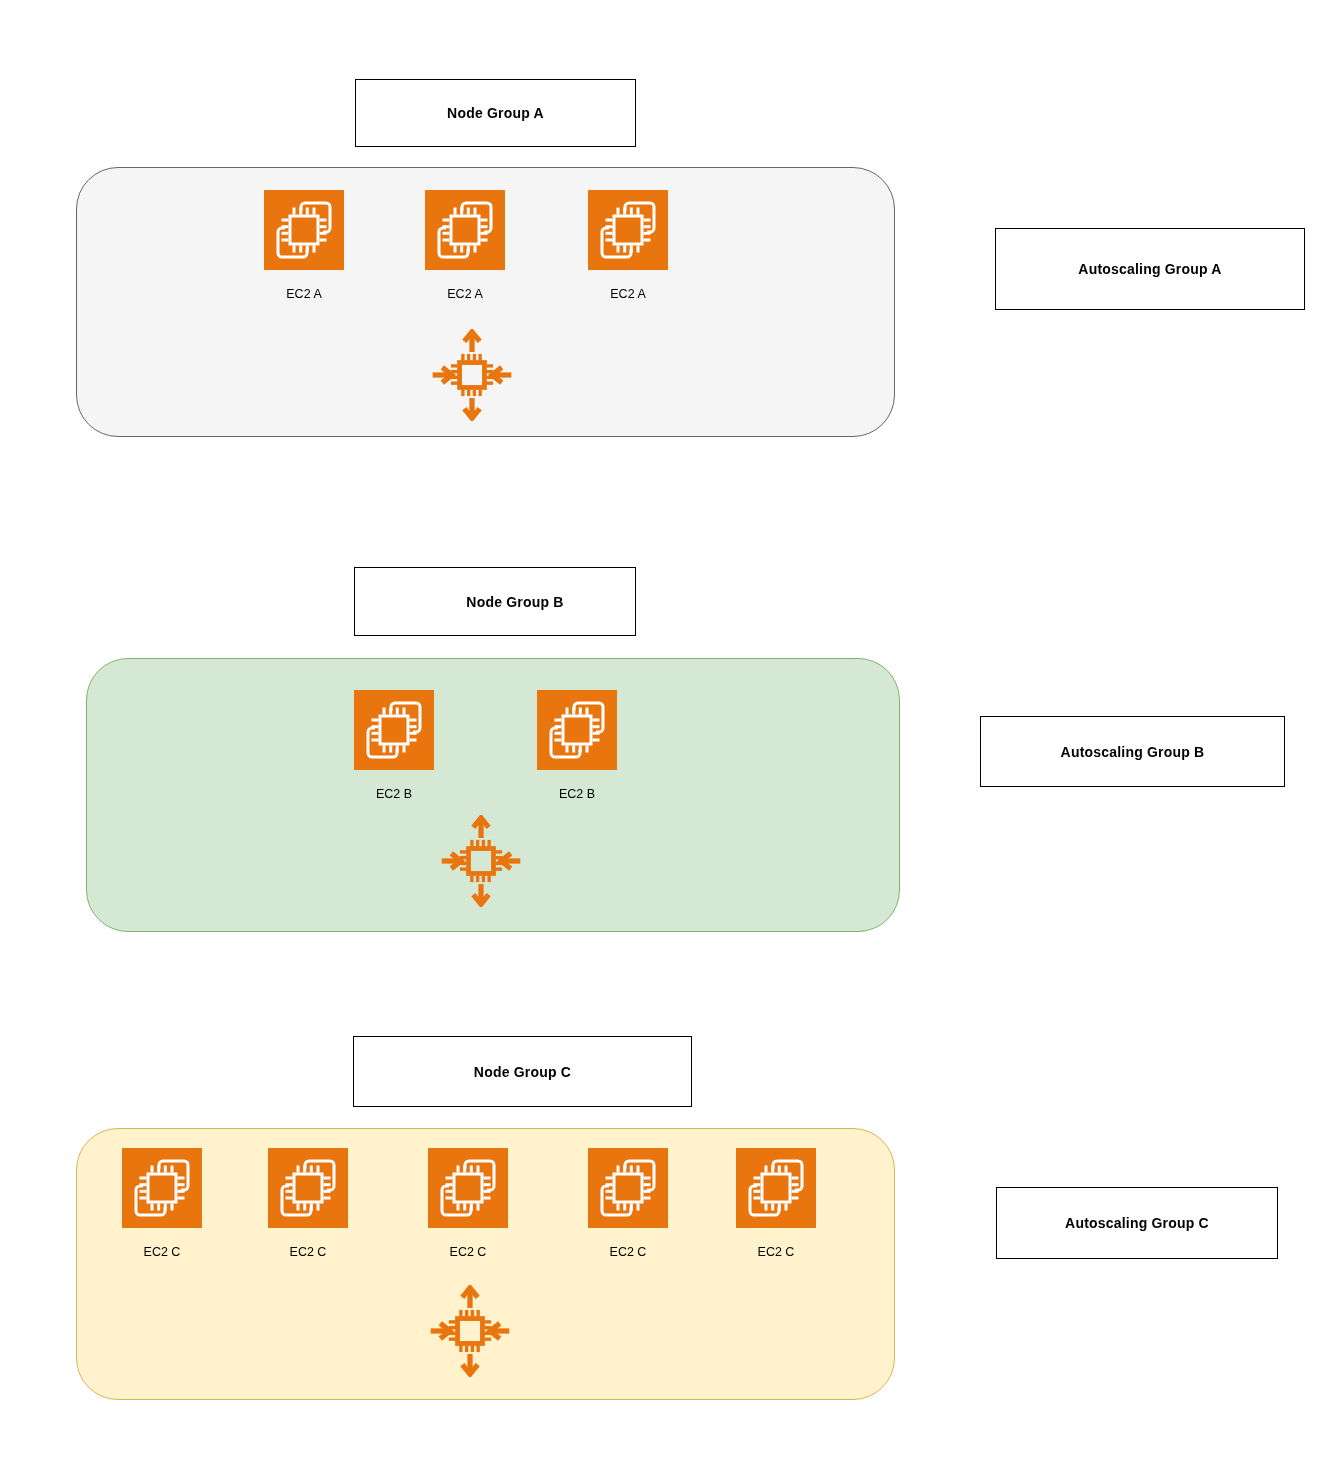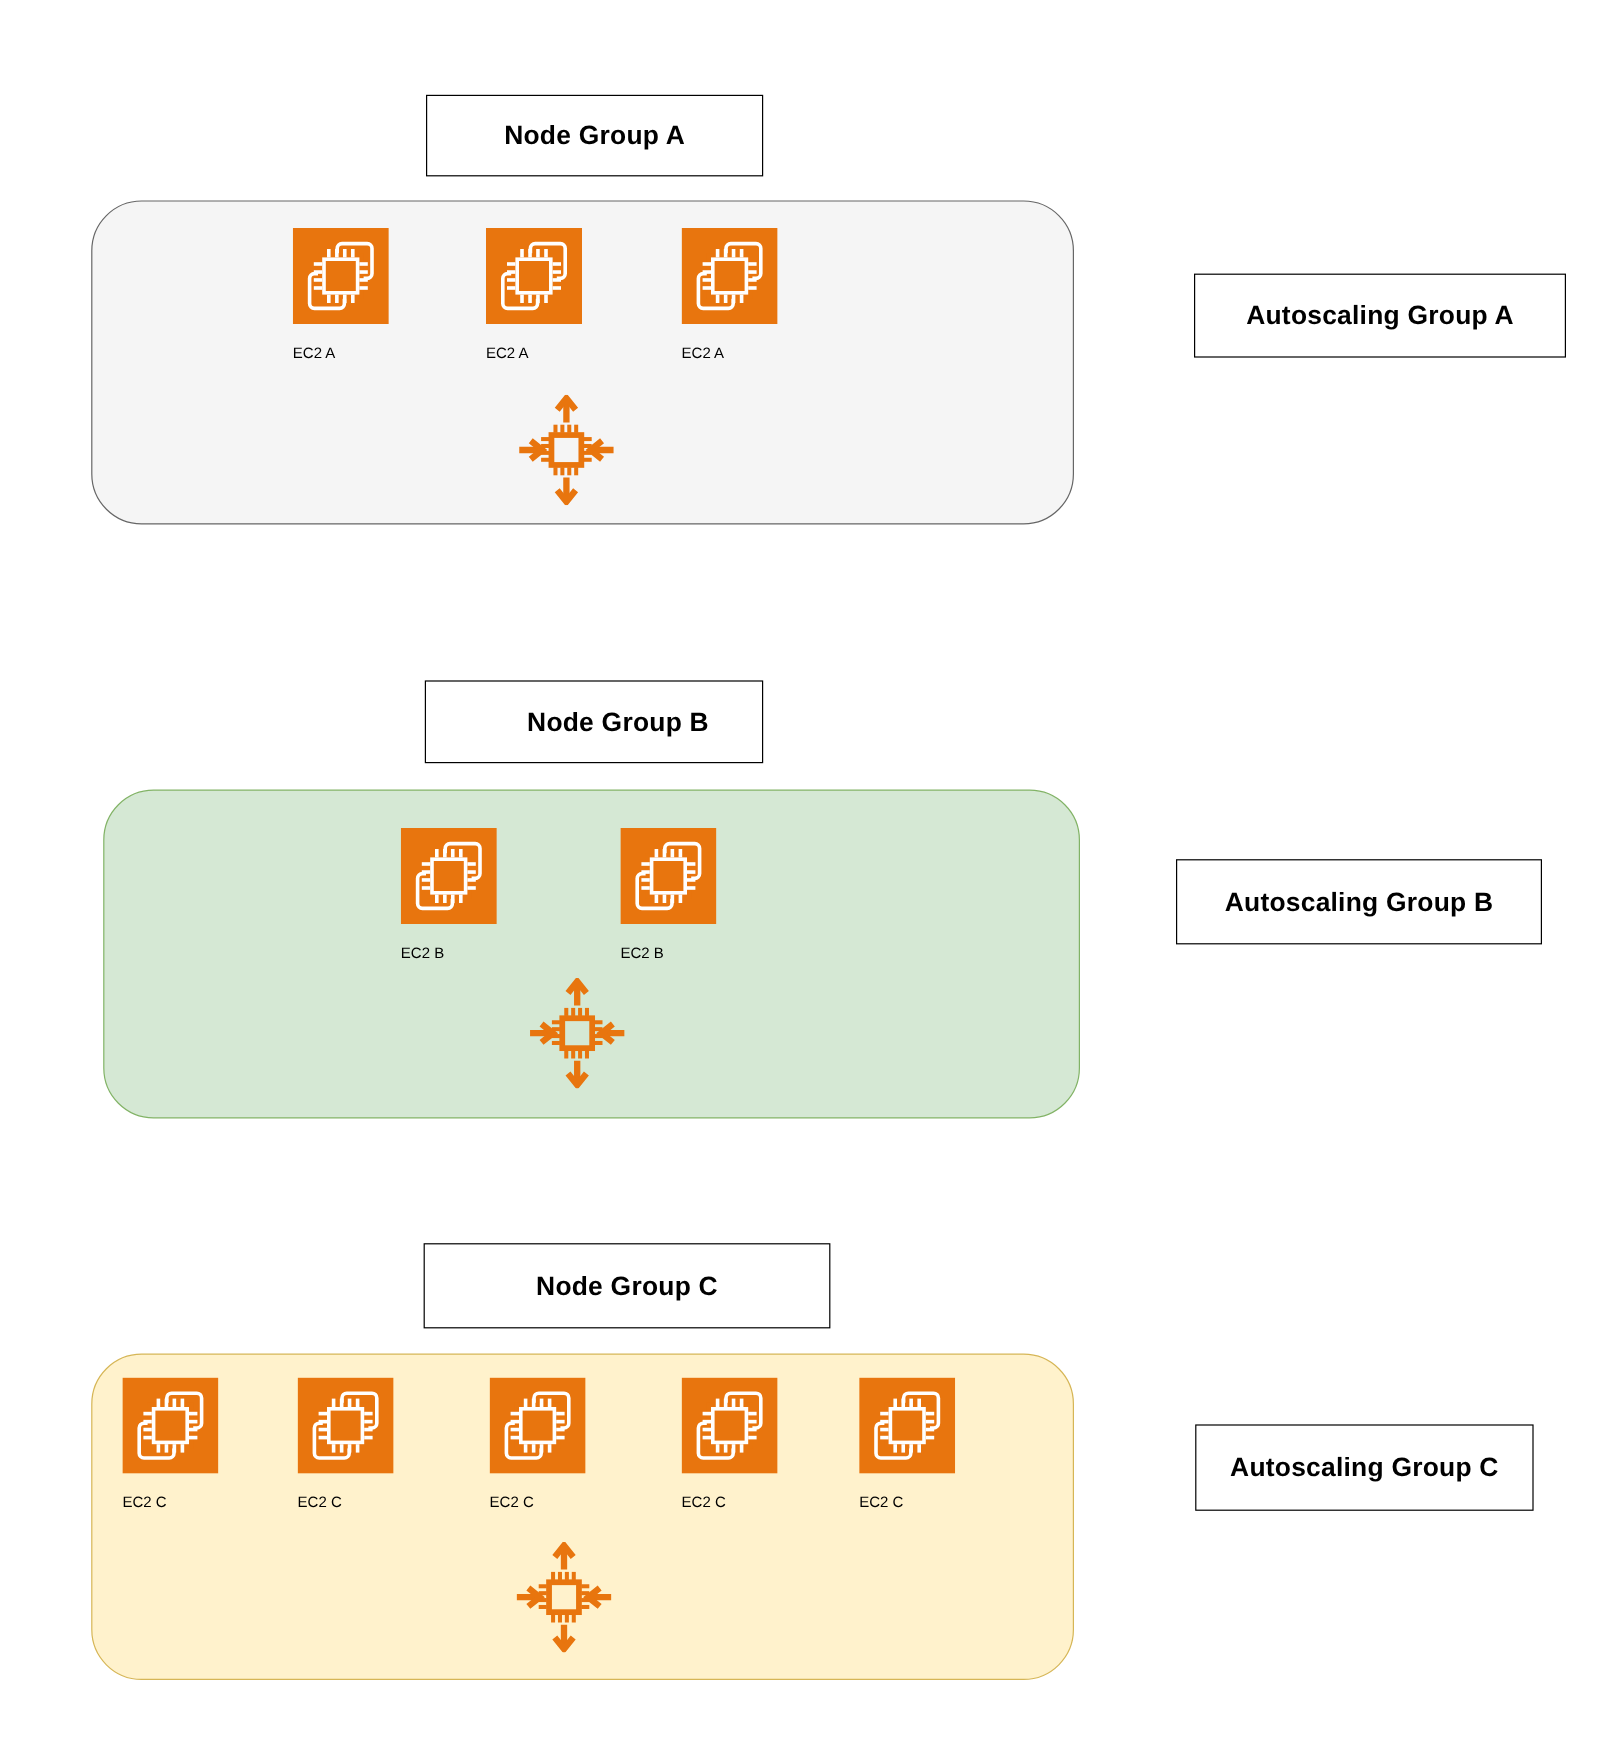--- a/index.html
+++ b/index.html
@@ -3,38 +3,38 @@
 <meta charset="utf-8">
 <style>
   html,body{margin:0;padding:0;background:#fff;}
   .canvas{
     position:relative;width:1341px;height:1459px;background:#FFFFFF;
     font-family:"Liberation Sans",sans-serif;overflow:hidden;
   }
   .label-box{
     position:absolute;background:#FFFFFF;border:1.5px solid #000;
     display:flex;align-items:center;justify-content:center;
-    font-weight:700;font-size:22px;color:#000;box-sizing:border-box;
+    font-weight:700;font-size:14px;color:#000;box-sizing:border-box;
     letter-spacing:0.2px;
   }
   .container{
     position:absolute;border:1px solid;border-radius:42px;box-sizing:border-box;
   }
   #container-a{left:76px;top:167px;width:819px;height:270px;background:var(--group-a-fill);border-color:var(--group-a-stroke);}
   #container-b{left:86px;top:658px;width:814px;height:274px;background:var(--group-b-fill);border-color:var(--group-b-stroke);}
   #container-c{left:76px;top:1128px;width:819px;height:272px;background:var(--group-c-fill);border-color:var(--group-c-stroke);}
 
   #ng-a{left:355px;top:79px;width:281px;height:68px;}
   #ng-b{left:354px;top:567px;width:282px;height:69px;padding-left:40px;}
   #ng-c{left:353px;top:1036px;width:339px;height:71px;}
-  #asg-a{left:995px;top:228px;width:310px;height:70px;}
+  #asg-a{left:995px;top:228px;width:310px;height:82px;}
   #asg-b{left:980px;top:716px;width:305px;height:71px;}
   #asg-c{left:996px;top:1187px;width:282px;height:72px;text-align:right;}
 
-  .ec2-unit{position:absolute;width:120px;display:flex;flex-direction:column;align-items:flex-start;}
+  .ec2-unit{position:absolute;width:120px;display:flex;flex-direction:column;align-items:center;}
   .ec2-unit svg{width:80px;height:80px;display:block;}
   .ec2-label{margin-top:17px;font-size:12.5px;color:#000;}
 
   .u-a1{left:244px;top:190px}.u-a2{left:405px;top:190px}.u-a3{left:568px;top:190px}
   .u-b1{left:334px;top:690px}.u-b2{left:517px;top:690px}
   .u-c1{left:102px;top:1148px}.u-c2{left:248px;top:1148px}.u-c3{left:408px;top:1148px}
   .u-c4{left:568px;top:1148px}.u-c5{left:716px;top:1148px}
 
   .asg-icon{position:absolute;width:92px;height:92px;}
   .as-a{left:426px;top:329px}.as-b{left:435px;top:815px}.as-c{left:424px;top:1285px}

